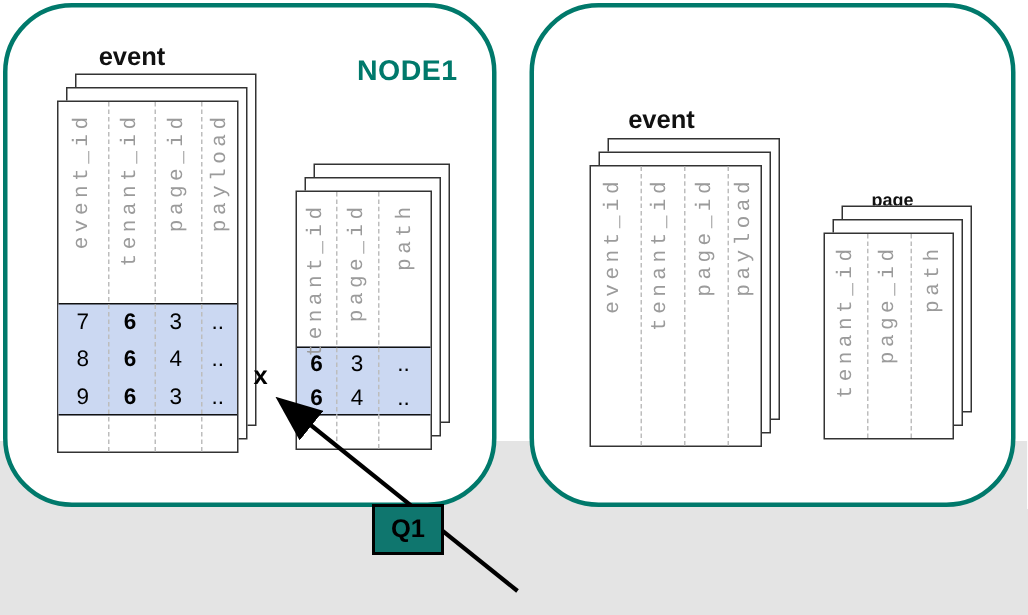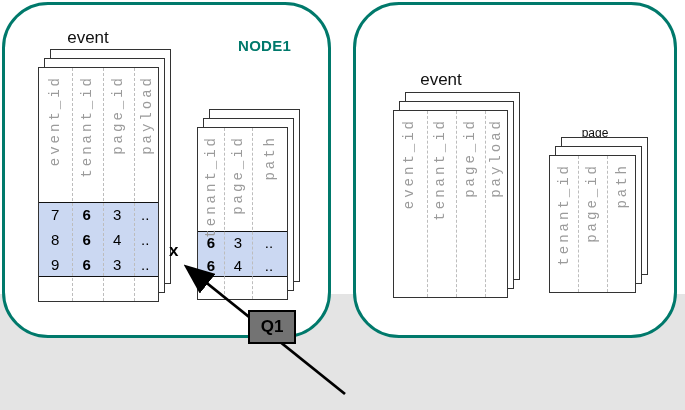--- a/index.html
+++ b/index.html
@@ -3,22 +3,22 @@
 <meta charset="utf-8">
 <style>
   html,body{margin:0;padding:0;background:#fff;}
   .canvas{position:relative;width:685px;height:410px;background:#fff;overflow:hidden;
           font-family:"Liberation Sans",sans-serif;}
   .gray-strip{position:absolute;left:0;top:294px;width:685px;height:116px;background:#e4e4e4;z-index:0;}
   .node{position:absolute;top:2px;height:336px;background:#fff;border:3.5px solid #00796b;
         border-radius:46px;box-sizing:border-box;z-index:1;}
   .node1{left:2px;width:329px;}
   .node2{left:353px;width:324px;}
-  .nlabel{position:absolute;color:#00796b;font-weight:bold;font-size:15px;z-index:2;letter-spacing:.3px;}
-  .ttitle{position:absolute;font-weight:normal;color:#111;text-align:center;z-index:2;}
+  .nlabel{position:absolute;color:#00796b;font-weight:bold;font-size:19px;z-index:2;letter-spacing:.3px;}
+  .ttitle{position:absolute;font-weight:bold;color:#111;text-align:center;z-index:2;}
   .t-ev{font-size:17px;}
   .t-pg{font-size:12px;margin-top:40px;}
   .stack{position:absolute;z-index:2;}
   .sheet{position:absolute;width:var(--w);height:var(--h);background:#fff;
          border:1.5px solid #333;box-sizing:border-box;}
   .sheet.back{left:12px;top:0;}
   .sheet.mid{left:6px;top:9px;}
   .sheet.front{left:0;top:18px;}
   .sep{position:absolute;top:0;bottom:0;width:0;border-left:1px dashed #bdbdbd;}
   .colhead{position:absolute;writing-mode:vertical-rl;transform:rotate(180deg);
@@ -27,21 +27,21 @@
   .band{position:absolute;left:0;right:0;background:#cbd8f2;
         border-top:1.3px solid #111;border-bottom:1.3px solid #111;box-sizing:border-box;}
   .rows{position:absolute;left:0;right:0;}
   .trow{display:flex;align-items:center;}
   .ev .trow{height:25px;}
   .pg .trow{height:23px;}
   .cell{text-align:center;font-size:15px;color:#000;}
   .cell.b{font-weight:bold;}
   .join-x{position:absolute;left:169px;top:241px;font-size:17px;font-weight:600;color:#000;z-index:3;}
   .arrow-svg{position:absolute;left:0;top:0;z-index:4;pointer-events:none;}
-  .qbox{position:absolute;left:248px;top:310px;width:48px;height:34px;background:#737373;
+  .qbox{position:absolute;left:248px;top:336px;width:48px;height:34px;background:#0f766e;
         border:2.6px solid #000;box-sizing:border-box;display:flex;align-items:center;
         justify-content:center;font-size:17px;font-weight:bold;color:#000;z-index:5;}
 </style>
 </head>
 <body>
 
 <div class="canvas">
 
   <div class="gray-strip"></div>
 

